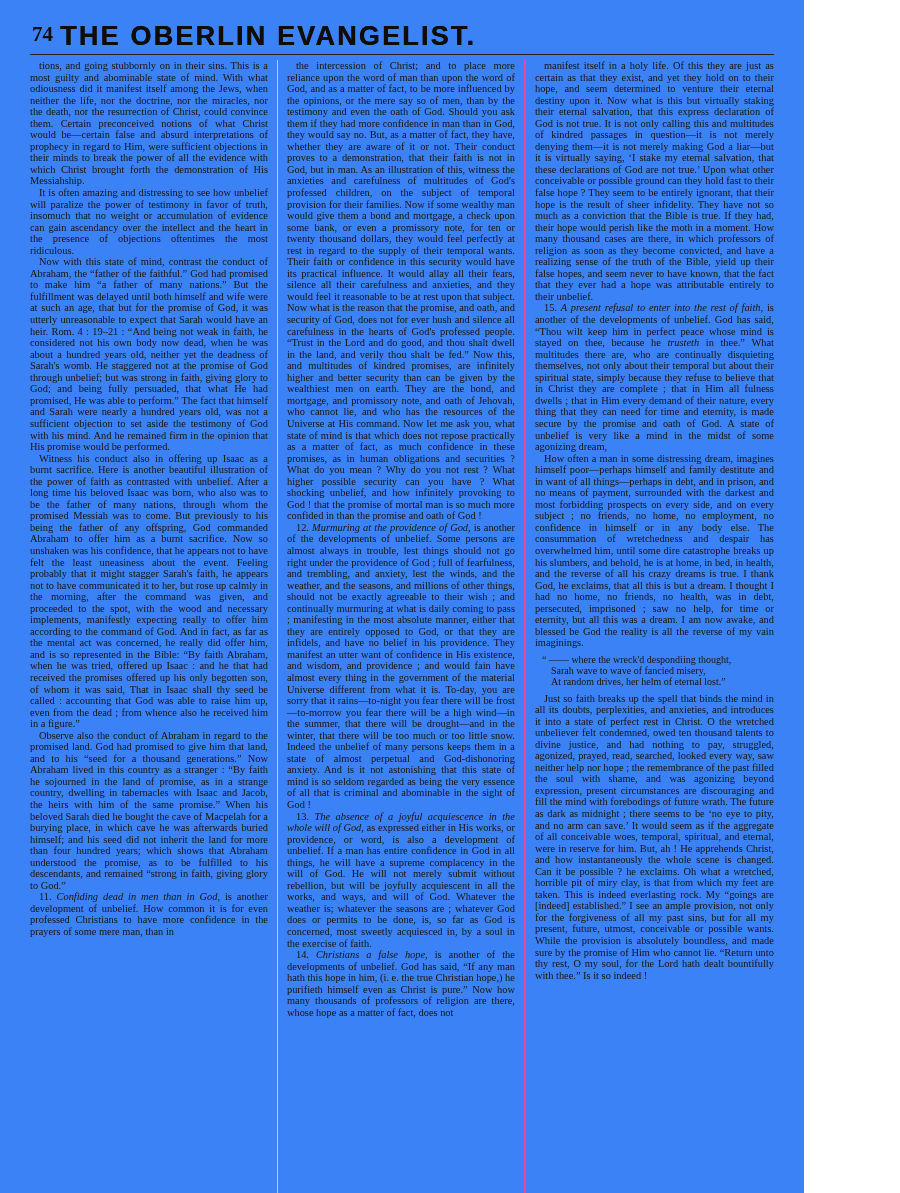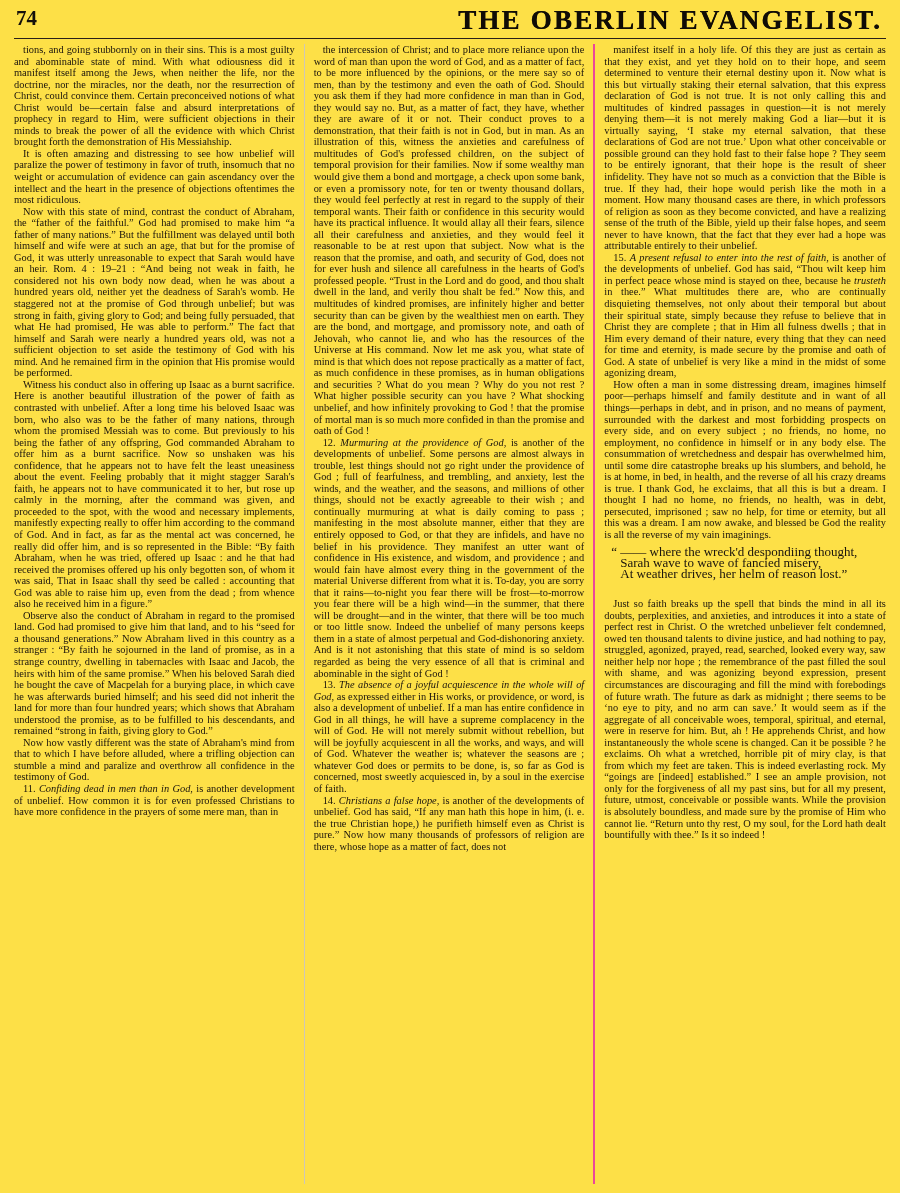--- a/index.html
+++ b/index.html
@@ -9,45 +9,45 @@
   }
   body {
     width: 900px;
     height: 1193px;
     font-family: "Liberation Serif", serif;
     color: #1a1208;
     overflow: hidden;
   }
   .page {
     position: relative;
-    width: 900px;
+    width: 804px;
     height: 1193px;
-    background: #fde047;
-    padding: 0;
+    background: #3b82f6;
+    padding: 16px;
     box-sizing: border-box;
   }
   .masthead {
     position: relative;
     height: 34px;
     padding: 6px 18px 0 18px;
     box-sizing: border-box;
   }
   .folio {
     position: absolute;
     left: 16px;
     top: 6px;
     font-family: "Liberation Serif", serif;
     font-weight: bold;
     font-size: 21px;
     letter-spacing: 0px;
     color: #15100a;
   }
   .masthead-title {
-    text-align: right;
-    font-family: Liberation Serif, serif;
+    text-align: left;
+    font-family: Liberation Sans, sans-serif;
     font-weight: bold;
     font-size: 27px;
     letter-spacing: 2.2px;
     color: #100c06;
     padding-left: 26px;
     line-height: 28px;
     text-shadow: 0.4px 0 0 #100c06;
   }
   .rule {
     margin: 4px 14px 5px 14px;
@@ -72,23 +72,23 @@
   }
   .col.c1 { padding-right: 9px; border-right: 1px solid #cfc7b6; }
   .col.c2 { padding: 0 9px; border-right: 2px solid #ec4899; }
   .col.c3 { padding-left: 9px; }
   .col p {
     margin: 0;
     text-indent: 9px;
   }
   .col p.verse {
     text-indent: 0;
-    margin: 5px 0 19px 0;
+    margin: 5px 0 5px 0;
     padding-left: 16px;
-    font-size: 13px;
+    font-size: 10px;
     line-height: 11.2px;
     text-align: left;
   }
   .col p.verse .q { margin-left: -9px; }
   em { }
 </style>
 </head>
 <body>
 
 <div class="page">
@@ -100,31 +100,30 @@
 
   <div class="rule"></div>
 
   <div class="columns">
     <div class="col c1">
         <p>tions, and going stubbornly on in their sins. This is a most guilty and abominable state of mind. With what odiousness did it manifest itself among the Jews, when neither the life, nor the doctrine, nor the miracles, nor the death, nor the resurrection of Christ, could convince them. Certain preconceived notions of what Christ would be—certain false and absurd interpretations of prophecy in regard to Him, were sufficient objections in their minds to break the power of all the evidence with which Christ brought forth the demonstration of His Messiahship.</p>
         <p>It is often amazing and distressing to see how unbelief will paralize the power of testimony in favor of truth, insomuch that no weight or accumulation of evidence can gain ascendancy over the intellect and the heart in the presence of objections oftentimes the most ridiculous.</p>
         <p>Now with this state of mind, contrast the conduct of Abraham, the “father of the faithful.” God had promised to make him “a father of many nations.” But the fulfillment was delayed until both himself and wife were at such an age, that but for the promise of God, it was utterly unreasonable to expect that Sarah would have an heir. Rom. 4 : 19–21 : “And being not weak in faith, he considered not his own body now dead, when he was about a hundred years old, neither yet the deadness of Sarah's womb. He staggered not at the promise of God through unbelief; but was strong in faith, giving glory to God; and being fully persuaded, that what He had promised, He was able to perform.” The fact that himself and Sarah were nearly a hundred years old, was not a sufficient objection to set aside the testimony of God with his mind. And he remained firm in the opinion that His promise would be performed.</p>
         <p>Witness his conduct also in offering up Isaac as a burnt sacrifice. Here is another beautiful illustration of the power of faith as contrasted with unbelief. After a long time his beloved Isaac was born, who also was to be the father of many nations, through whom the promised Messiah was to come. But previously to his being the father of any offspring, God commanded Abraham to offer him as a burnt sacrifice. Now so unshaken was his confidence, that he appears not to have felt the least uneasiness about the event. Feeling probably that it might stagger Sarah's faith, he appears not to have communicated it to her, but rose up calmly in the morning, after the command was given, and proceeded to the spot, with the wood and necessary implements, manifestly expecting really to offer him according to the command of God. And in fact, as far as the mental act was concerned, he really did offer him, and is so represented in the Bible: “By faith Abraham, when he was tried, offered up Isaac : and he that had received the promises offered up his only begotten son, of whom it was said, That in Isaac shall thy seed be called : accounting that God was able to raise him up, even from the dead ; from whence also he received him in a figure.”</p>
         <p>Observe also the conduct of Abraham in regard to the promised land. God had promised to give him that land, and to his “seed for a thousand generations.” Now Abraham lived in this country as a stranger : “By faith he sojourned in the land of promise, as in a strange country, dwelling in tabernacles with Isaac and Jacob, the heirs with him of the same promise.” When his beloved Sarah died he bought the cave of Macpelah for a burying place, in which cave he was afterwards buried himself; and his seed did not inherit the land for more than four hundred years; which shows that Abraham understood the promise, as to be fulfilled to his descendants, and remained “strong in faith, giving glory to God.”</p>
-        <p>Now how vastly different was the state of Abraham's mind from that to which I have before alluded, where a trifling objection can stumble a mind and paralize and overthrow all confidence in the testimony of God.</p>
         <p>11. <em>Confiding dead in men than in God</em>, is another development of unbelief. How common it is for even professed Christians to have more confidence in the prayers of some mere man, than in</p>
       </div>
     <div class="col c2">
         <p>the intercession of Christ; and to place more reliance upon the word of man than upon the word of God, and as a matter of fact, to be more influenced by the opinions, or the mere say so of men, than by the testimony and even the oath of God. Should you ask them if they had more confidence in man than in God, they would say no. But, as a matter of fact, they have, whether they are aware of it or not. Their conduct proves to a demonstration, that their faith is not in God, but in man. As an illustration of this, witness the anxieties and carefulness of multitudes of God's professed children, on the subject of temporal provision for their families. Now if some wealthy man would give them a bond and mortgage, a check upon some bank, or even a promissory note, for ten or twenty thousand dollars, they would feel perfectly at rest in regard to the supply of their temporal wants. Their faith or confidence in this security would have its practical influence. It would allay all their fears, silence all their carefulness and anxieties, and they would feel it reasonable to be at rest upon that subject. Now what is the reason that the promise, and oath, and security of God, does not for ever hush and silence all carefulness in the hearts of God's professed people. “Trust in the Lord and do good, and thou shalt dwell in the land, and verily thou shalt be fed.” Now this, and multitudes of kindred promises, are infinitely higher and better security than can be given by the wealthiest men on earth. They are the bond, and mortgage, and promissory note, and oath of Jehovah, who cannot lie, and who has the resources of the Universe at His command. Now let me ask you, what state of mind is that which does not repose practically as a matter of fact, as much confidence in these promises, as in human obligations and securities ? What do you mean ? Why do you not rest ? What higher possible security can you have ? What shocking unbelief, and how infinitely provoking to God ! that the promise of mortal man is so much more confided in than the promise and oath of God !</p>
         <p>12. <em>Murmuring at the providence of God</em>, is another of the developments of unbelief. Some persons are almost always in trouble, lest things should not go right under the providence of God ; full of fearfulness, and trembling, and anxiety, lest the winds, and the weather, and the seasons, and millions of other things, should not be exactly agreeable to their wish ; and continually murmuring at what is daily coming to pass ; manifesting in the most absolute manner, either that they are entirely opposed to God, or that they are infidels, and have no belief in his providence. They manifest an utter want of confidence in His existence, and wisdom, and providence ; and would fain have almost every thing in the government of the material Universe different from what it is. To-day, you are sorry that it rains—to-night you fear there will be frost—to-morrow you fear there will be a high wind—in the summer, that there will be drought—and in the winter, that there will be too much or too little snow. Indeed the unbelief of many persons keeps them in a state of almost perpetual and God-dishonoring anxiety. And is it not astonishing that this state of mind is so seldom regarded as being the very essence of all that is criminal and abominable in the sight of God !</p>
         <p>13. <em>The absence of a joyful acquiescence in the whole will of God</em>, as expressed either in His works, or providence, or word, is also a development of unbelief. If a man has entire confidence in God in all things, he will have a supreme complacency in the will of God. He will not merely submit without rebellion, but will be joyfully acquiescent in all the works, and ways, and will of God. Whatever the weather is; whatever the seasons are ; whatever God does or permits to be done, is, so far as God is concerned, most sweetly acquiesced in, by a soul in the exercise of faith.</p>
         <p>14. <em>Christians a false hope</em>, is another of the developments of unbelief. God has said, “If any man hath this hope in him, (i. e. the true Christian hope,) he purifieth himself even as Christ is pure.” Now how many thousands of professors of religion are there, whose hope as a matter of fact, does not</p>
       </div>
     <div class="col c3">
         <p>manifest itself in a holy life. Of this they are just as certain as that they exist, and yet they hold on to their hope, and seem determined to venture their eternal destiny upon it. Now what is this but virtually staking their eternal salvation, that this express declaration of God is not true. It is not only calling this and multitudes of kindred passages in question—it is not merely denying them—it is not merely making God a liar—but it is virtually saying, ‘I stake my eternal salvation, that these declarations of God are not true.’ Upon what other conceivable or possible ground can they hold fast to their false hope ? They seem to be entirely ignorant, that their hope is the result of sheer infidelity. They have not so much as a conviction that the Bible is true. If they had, their hope would perish like the moth in a moment. How many thousand cases are there, in which professors of religion as soon as they become convicted, and have a realizing sense of the truth of the Bible, yield up their false hopes, and seem never to have known, that the fact that they ever had a hope was attributable entirely to their unbelief.</p>
         <p>15. <em>A present refusal to enter into the rest of faith</em>, is another of the developments of unbelief. God has said, “Thou wilt keep him in perfect peace whose mind is stayed on thee, because he <em>trusteth</em> in thee.” What multitudes there are, who are continually disquieting themselves, not only about their temporal but about their spiritual state, simply because they refuse to believe that in Christ they are complete ; that in Him all fulness dwells ; that in Him every demand of their nature, every thing that they can need for time and eternity, is made secure by the promise and oath of God. A state of unbelief is very like a mind in the midst of some agonizing dream,</p>
         <p>How often a man in some distressing dream, imagines himself poor—perhaps himself and family destitute and in want of all things—perhaps in debt, and in prison, and no means of payment, surrounded with the darkest and most forbidding prospects on every side, and on every subject ; no friends, no home, no employment, no confidence in himself or in any body else. The consummation of wretchedness and despair has overwhelmed him, until some dire catastrophe breaks up his slumbers, and behold, he is at home, in bed, in health, and the reverse of all his crazy dreams is true. I thank God, he exclaims, that all this is but a dream. I thought I had no home, no friends, no health, was in debt, persecuted, imprisoned ; saw no help, for time or eternity, but all this was a dream. I am now awake, and blessed be God the reality is all the reverse of my vain imaginings.</p>
-        <p class="verse"><span class="q">“ </span><span>—— where the wreck'd despondiing thought,</span><br><span>Sarah wave to wave of fancied misery,</span><br><span>At weather drives, her helm of reason lost.”</span></p>
+        <p class="verse"><span class="q">“ </span><span>—— where the wreck'd despondiing thought,</span><br><span>Sarah wave to wave of fancied misery,</span><br><span>At random drives, her helm of eternal lost.”</span></p>
         <p>Just so faith breaks up the spell that binds the mind in all its doubts, perplexities, and anxieties, and introduces it into a state of perfect rest in Christ. O the wretched unbeliever felt condemned, owed ten thousand talents to divine justice, and had nothing to pay, struggled, agonized, prayed, read, searched, looked every way, saw neither help nor hope ; the remembrance of the past filled the soul with shame, and was agonizing beyond expression, present circumstances are discouraging and fill the mind with forebodings of future wrath. The future as dark as midnight ; there seems to be ‘no eye to pity, and no arm can save.’ It would seem as if the aggregate of all conceivable woes, temporal, spiritual, and eternal, were in reserve for him. But, ah ! He apprehends Christ, and how instantaneously the whole scene is changed. Can it be possible ? he exclaims. Oh what a wretched, horrible pit of miry clay, is that from which my feet are taken. This is indeed everlasting rock. My “goings are [indeed] established.” I see an ample provision, not only for the forgiveness of all my past sins, but for all my present, future, utmost, conceivable or possible wants. While the provision is absolutely boundless, and made sure by the promise of Him who cannot lie. “Return unto thy rest, O my soul, for the Lord hath dealt bountifully with thee.” Is it so indeed !</p>
       </div>
   </div>
 
 </div>
 
 </body></html>

